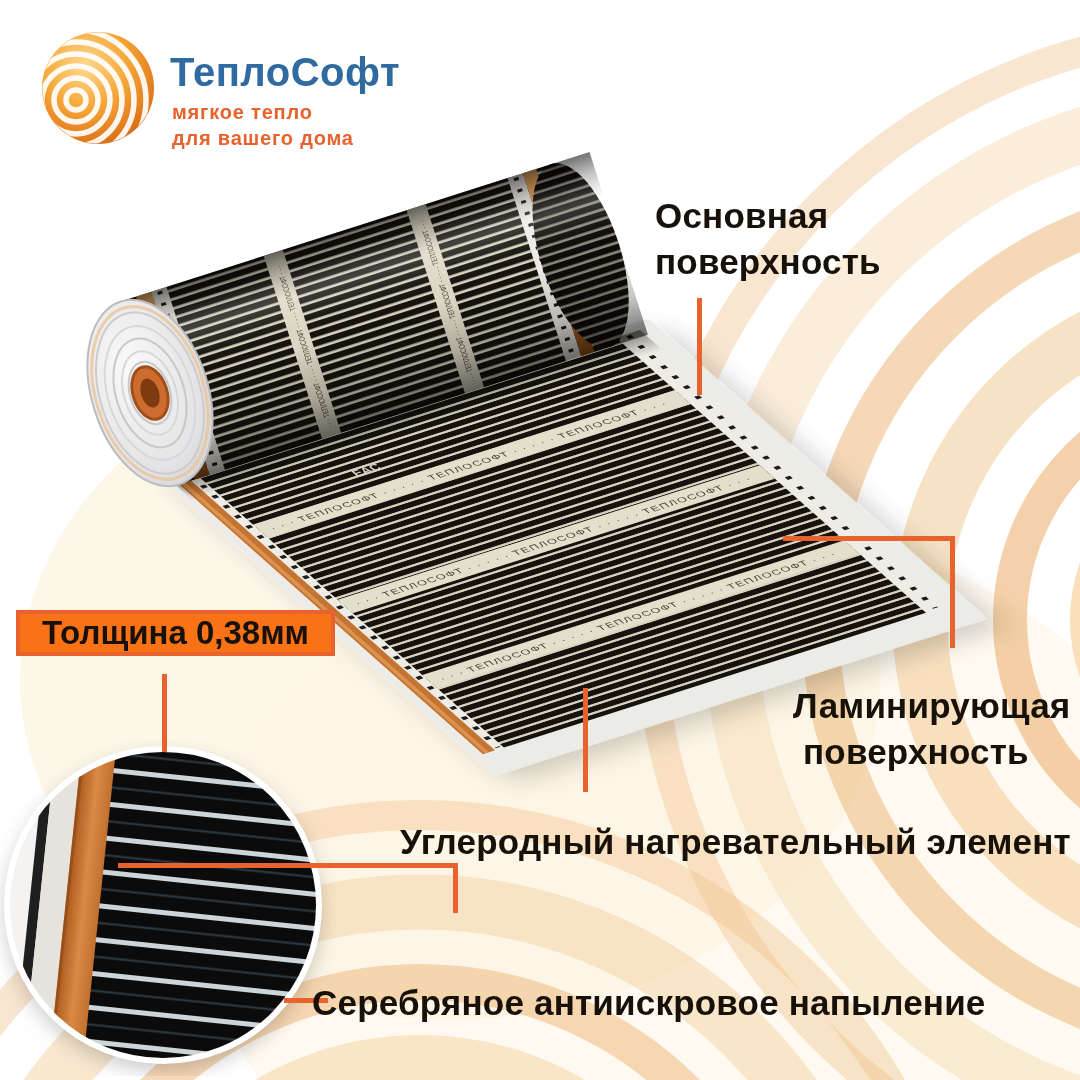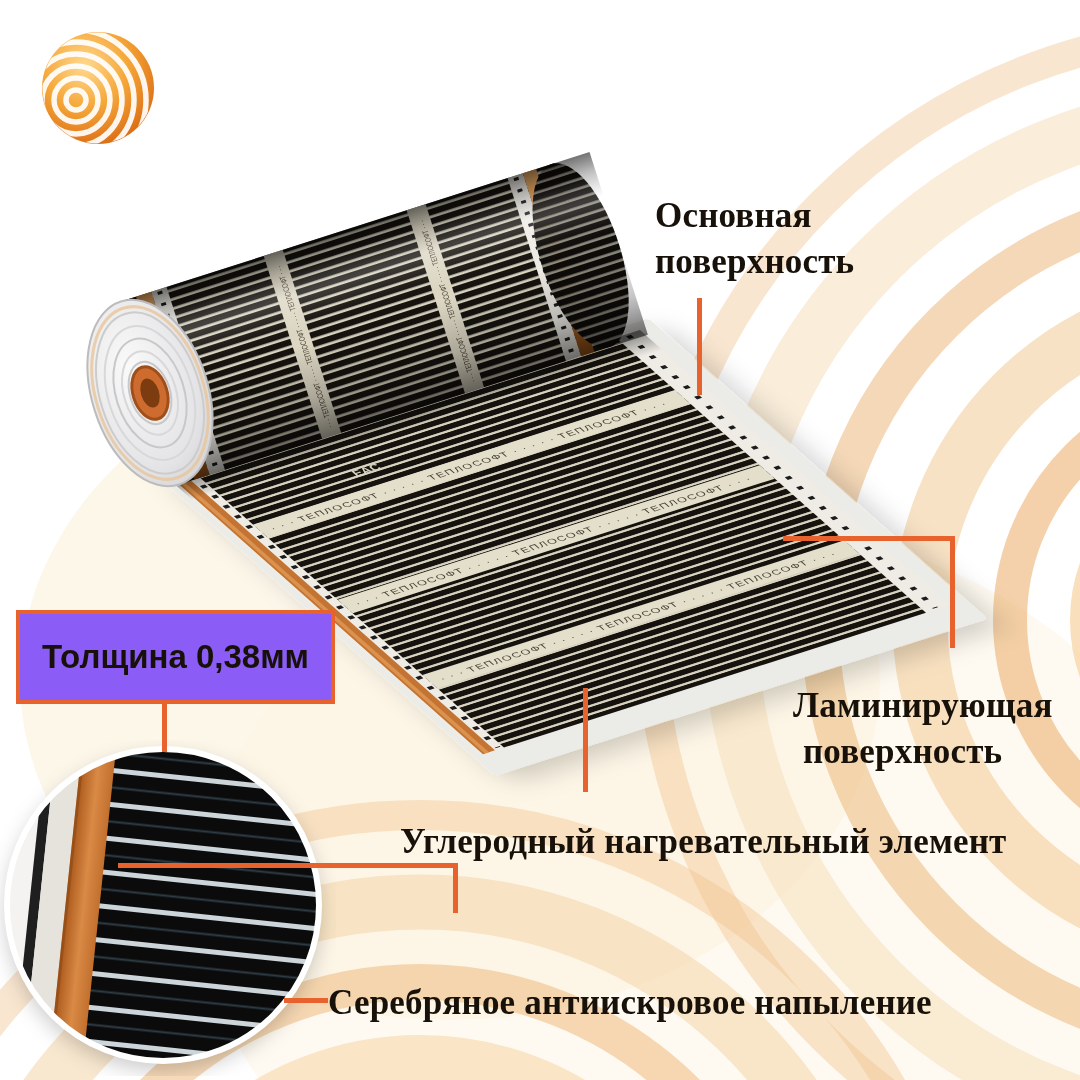--- a/index.html
+++ b/index.html
@@ -1,23 +1,23 @@
 <!DOCTYPE html>
 <html style="--accent: #E8622D; --brand-blue: #2F6BA0; --copper: #C97A36; --film-black: #15130F; --cream: #E6E1CF; --label-ink: #17110A; --wave-1: #F6D7AC; --wave-2: #EEB97E;"><head>
 <meta charset="utf-8">
 <style>
   html,body{margin:0;padding:0;background:#888;}
   .canvas{position:relative;width:1080px;height:1080px;background:#ffffff;overflow:hidden;
           font-family:"Liberation Sans",sans-serif;margin:0 auto;}
   .abs{position:absolute;left:0;top:0;}
   .label{position:absolute;font-weight:700;font-size:35px;color:var(--label-ink,#17110a);
-         line-height:1.32;letter-spacing:.2px;white-space:nowrap;font-family:Liberation Serif, serif;}
+         line-height:1.32;letter-spacing:.2px;white-space:nowrap;}
   .cline{position:absolute;background:var(--accent,#E8622D);}
   .thickness-box{position:absolute;left:16px;top:610px;border:4px solid var(--accent,#E8622D);
-         background:#8b5cf6;padding:24px 22px;font-size:33px;font-weight:700;color:var(--label-ink,#17110a);
+         background:#f97316;padding:0 22px;font-size:33px;font-weight:700;color:var(--label-ink,#17110a);
          white-space:nowrap;}
   .brand{position:absolute;left:170px;top:50px;font-size:40px;font-weight:700;
          color:var(--brand-blue,#2F6BA0);letter-spacing:.5px;}
   .tagline{position:absolute;left:172px;top:99px;font-size:20px;font-weight:600;line-height:1.3;
          color:var(--accent,#E8622D);letter-spacing:.8px;}
 </style>
 </head>
 <body>
 
 <div class="canvas">
@@ -187,21 +187,21 @@
 
   <div class="thickness-box">
     <span>Толщина 0,38мм</span>
   </div>
 
   <div class="label" style="left:400px;top:819px;">
     <span>Углеродный нагревательный элемент</span>
   </div>
 
 
-  <div class="label" style="left:328px;top:980px;">
+  <div class="label" style="left:312px;top:980px;">
     <span>Серебряное антиискровое напыление</span>
   </div>
 
   <svg class="abs" style="left:36px;top:26px;" width="124" height="124" viewBox="0 0 124 124">
     <defs>
       <radialGradient id="logoGrad" cx="0.38" cy="0.3" r="0.85">
         <stop offset="0" stop-color="#ffd98f"></stop>
         <stop offset="0.45" stop-color="#f5a638"></stop>
         <stop offset="0.8" stop-color="#e0761a"></stop>
         <stop offset="1" stop-color="#c65f10"></stop>
@@ -213,14 +213,19 @@
     <circle cx="62" cy="62" r="56" fill="url(#logoGrad)"></circle>
     <g clip-path="url(#logoClip)" fill="none" stroke="#ffffff" stroke-width="5.5" opacity="0.92">
       <circle cx="40" cy="74" r="10"></circle>
       <circle cx="40" cy="74" r="22"></circle>
       <circle cx="40" cy="74" r="34"></circle>
       <circle cx="40" cy="74" r="46"></circle>
       <circle cx="40" cy="74" r="58"></circle>
       <circle cx="40" cy="74" r="70"></circle>
     </g>
   </svg>
+  <div class="brand">ТеплоСофт</div>
+  <div class="tagline">
+    <div>мягкое тепло</div>
+    <div>для вашего дома</div>
+  </div>
 
 </div>
 
 </body></html>

